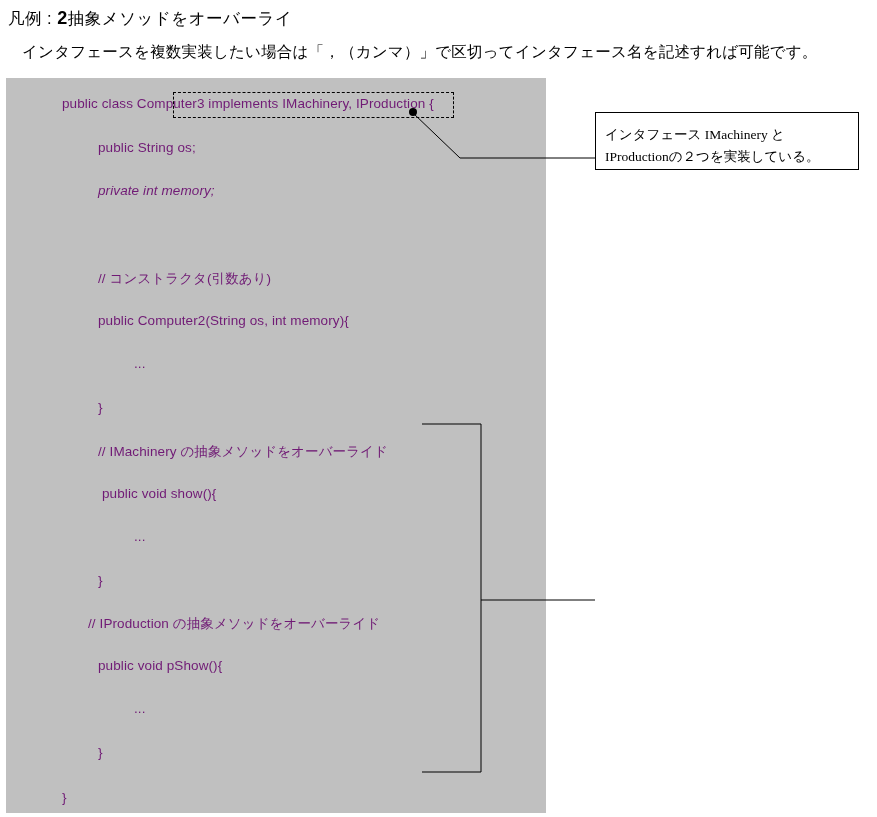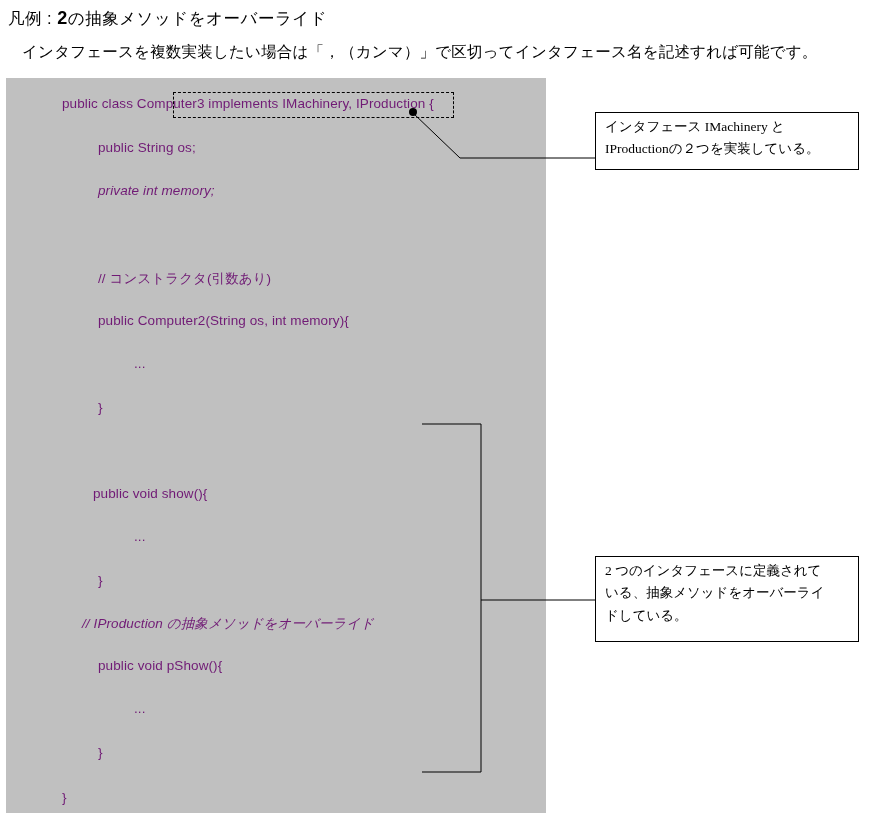--- a/index.html
+++ b/index.html
@@ -76,75 +76,71 @@
 
   
   .callout {
     position: absolute;
     border: 1px solid #000000;
     background: #ffffff;
     box-sizing: border-box;
     font-family: "Liberation Serif", serif;
     font-size: 13.5px;
     line-height: 1.65;
-    padding: 3px 9px 7px 9px;
+    padding: 11px 9px 7px 9px;
     text-align: justify;
   }
   .callout span { display: block; white-space: nowrap; }
 
   
   svg.overlay {
     position: absolute;
     left: 0; top: 0;
     width: 877px;
     height: 817px;
     pointer-events: none;
   }
 </style>
 </head>
 <body>
 
 <div id="page">
 
   <div class="heading">
-    <span>凡例 : </span><span class="bold-num">2</span><span>の抽象メソッドをオーバーライド</span>
+    <span>凡例 : </span><span class="bold-num">2</span><span>抽象メソッドをオーバーライ</span>
   </div>
 
   <div class="intro">インタフェースを複数実装したい場合は「，（カンマ）」で区切ってインタフェース名を記述すれば可能です。</div>
 
   <div class="code-panel">
     <div class="code-line" style="left:44px; top:18px;">public class Computer3 implements IMachinery, IProduction {</div>
     <div class="code-line" style="left:80px; top:62px;">public String os;</div>
     <div class="code-line" style="left:80px; top:105px;font-style:italic;">private int memory;</div>
     <div class="code-line" style="left:80px; top:192px;">// コンストラクタ(引数あり)</div>
     <div class="code-line" style="left:80px; top:235px;text-align:center;">public Computer2(String os, int memory){</div>
     <div class="code-line" style="left:116px; top:278px;">...</div>
     <div class="code-line" style="left:80px; top:322px;">}</div>
-    <div class="code-line" style="left:75px; top:408px;">public void show(){</div>
+    <div class="code-line" style="left:80px; top:365px;">// IMachinery の抽象メソッドをオーバーライド</div>
+    <div class="code-line" style="left:84px; top:408px;">public void show(){</div>
     <div class="code-line" style="left:116px; top:451px;">...</div>
     <div class="code-line" style="left:80px; top:495px;">}</div>
-    <div class="code-line" style="left:64px; top:537px;font-style:italic;">// IProduction の抽象メソッドをオーバーライド</div>
+    <div class="code-line" style="left:70px; top:537px;">// IProduction の抽象メソッドをオーバーライド</div>
     <div class="code-line" style="left:80px; top:580px;text-align:center;">public void pShow(){</div>
     <div class="code-line" style="left:116px; top:623px;">...</div>
     <div class="code-line" style="left:80px; top:667px;">}</div>
     <div class="code-line" style="left:44px; top:712px;">}</div>
 
     <div class="dashed-box" style="left:167px; top:14px; width:279px; height:24px;"></div>
   </div>
 
   <div class="callout" style="left:595px; top:112px; width:264px; height:58px;">
     <span>インタフェース IMachinery と</span>
     <span>IProductionの２つを実装している。</span>
   </div>
 
-  <div class="callout" style="left:595px; top:556px; width:264px; height:86px;">
-    <span>2 つのインタフェースに定義されて</span>
-    <span>いる、抽象メソッドをオーバーライ</span>
-    <span>ドしている。</span>
-  </div>
 
   <svg class="overlay" viewBox="0 0 877 817">
 
     <polyline points="595,158 460,158 413,113" fill="none" stroke="#000000" stroke-width="1"></polyline>
     <circle cx="413" cy="112" r="4" fill="#000000"></circle>
 
     <polyline points="422,424 481,424 481,772 422,772" fill="none" stroke="#000000" stroke-width="1"></polyline>
     <line x1="481" y1="600" x2="595" y2="600" stroke="#000000" stroke-width="1"></line>
   </svg>
 

